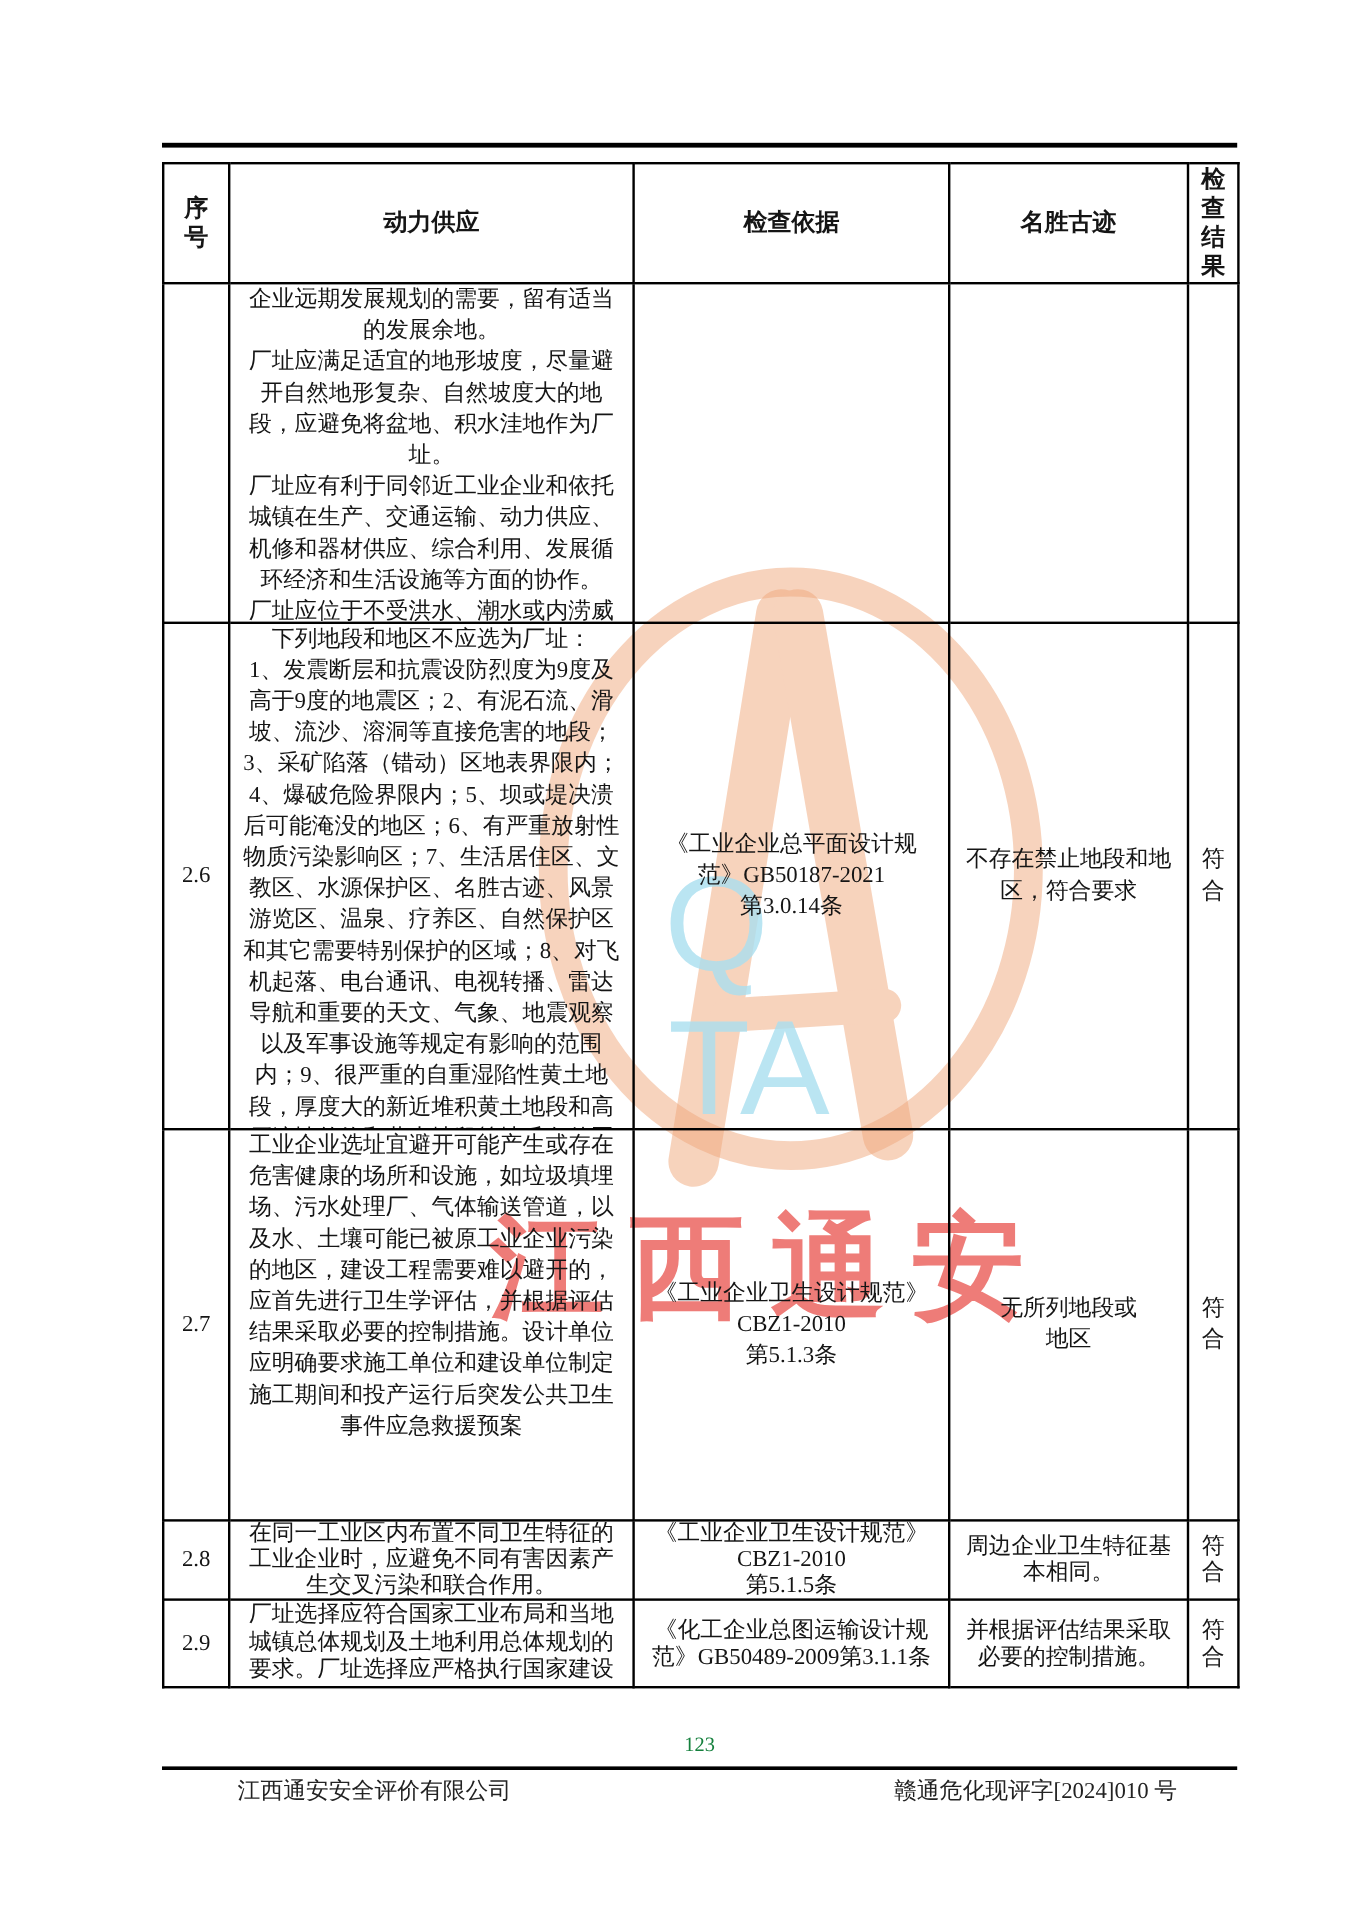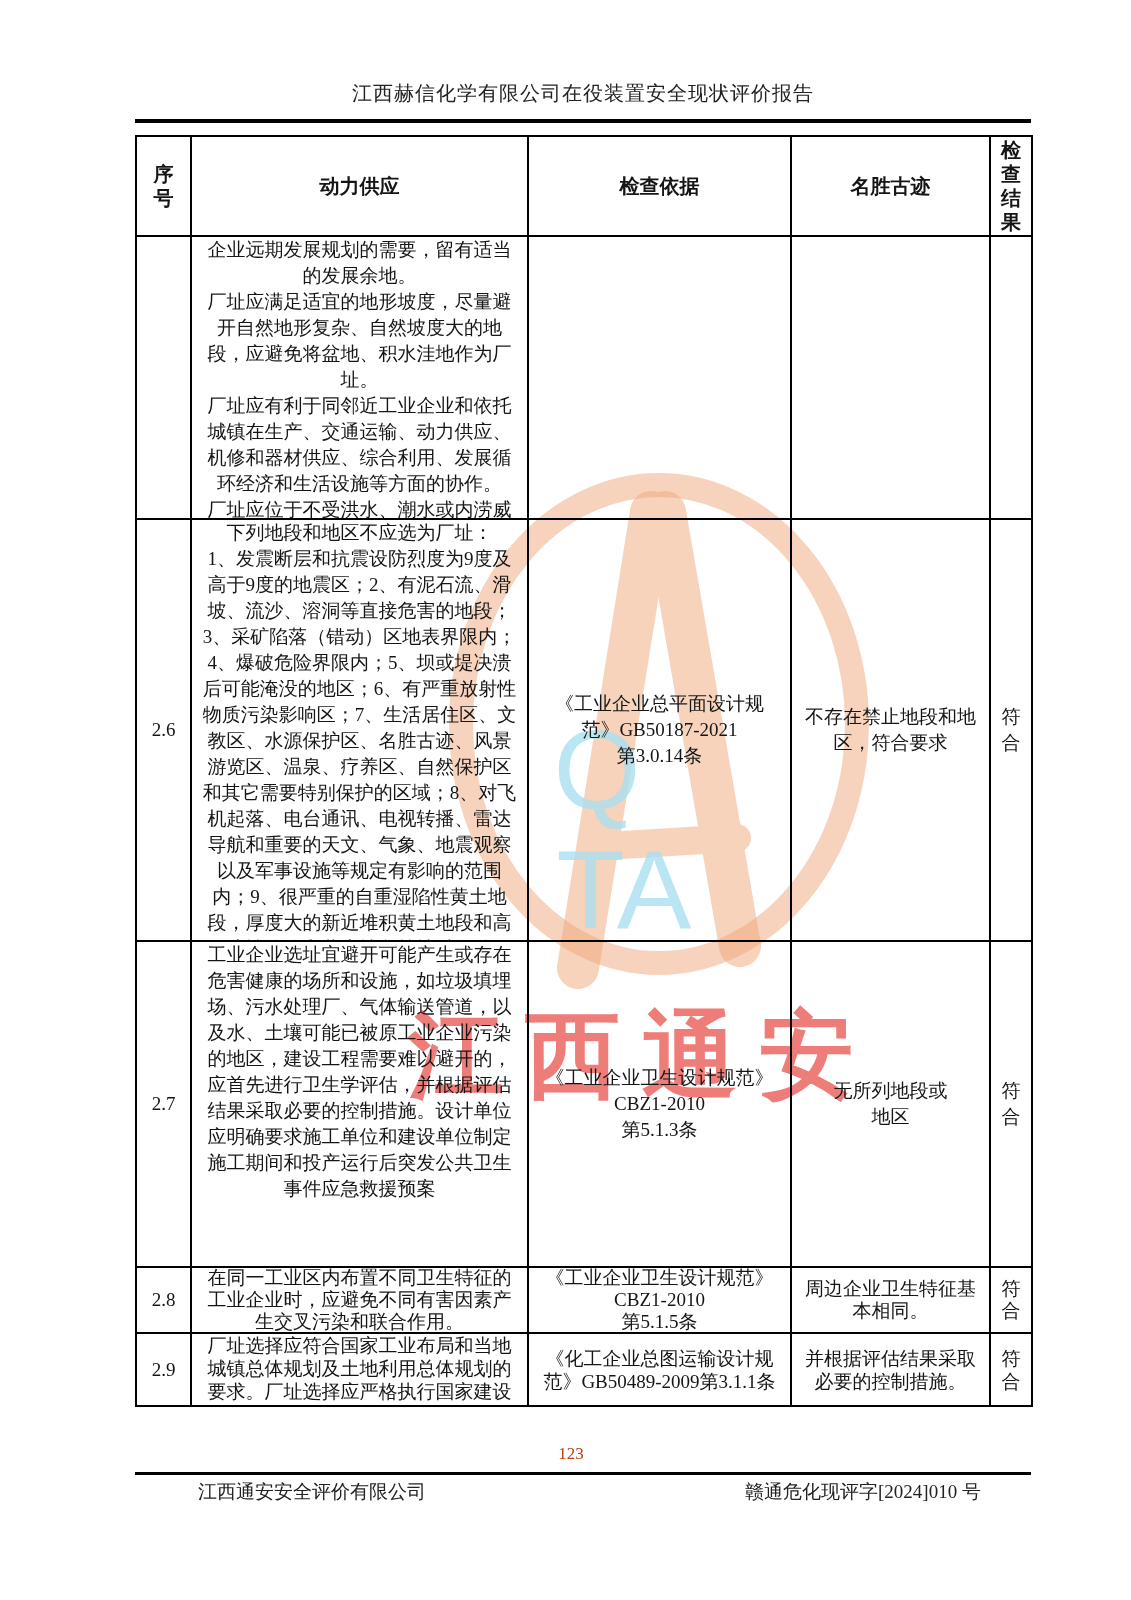--- a/index.html
+++ b/index.html
@@ -36,22 +36,22 @@
     font-size:19px;line-height:26px;
   }
   .hd .cb{font-weight:bold;font-size:20px;line-height:24px;height:98px;}
   .h-r1 .cb{height:281px;}
   .h-r26 .cb{height:420px;}
   .h-r27 .cb{height:324px;}
   .h-r28 .cb{height:64px;line-height:22px;}
   .h-r29 .cb{height:71px;line-height:23px;}
   .top-flow{justify-content:flex-start;}
   .page-num{
-    position:absolute;left:123px;top:1444px;width:896px;
-    text-align:center;font-size:17px;color:#c2410c;
+    position:absolute;left:135px;top:1444px;width:896px;
+    text-align:center;font-size:17px;color:#15803d;
   }
   .foot-rule{position:absolute;left:135px;top:1472px;width:896px;height:3px;background:#000;}
   .foot-left{position:absolute;left:198px;top:1479px;font-size:19px;color:#222;}
   .foot-right{position:absolute;left:745px;top:1479px;font-size:19px;color:#222;font-family:Liberation Serif, serif;}
 </style>
 </head>
 <body>
 
 <div class="page">
 
@@ -64,21 +64,20 @@
         <line x1="606" y1="846" x2="737" y2="838" stroke-width="28"></line>
       </g>
       <text x="597" y="808" text-anchor="middle" font-family="Liberation Sans, DejaVu Sans, sans-serif" font-size="112" fill="#aadff0" opacity="0.8">Q</text>
       <text x="624" y="928" text-anchor="middle" font-family="Liberation Sans, DejaVu Sans, sans-serif" font-size="112" fill="#aadff0" opacity="0.8">TA</text>
     </svg>
     <div class="wm-stamp-text">江西通安</div>
   </div>
 
   <div class="print-layer">
 
-    <div class="doc-title">江西赫信化学有限公司在役装置安全现状评价报告</div>
     <div class="head-rule"></div>
 
     <div class="tbl-wrap">
       <table class="insp">
         <colgroup>
           <col style="width:55px">
           <col style="width:337px">
           <col style="width:263px">
           <col style="width:199px">
           <col style="width:42px">

